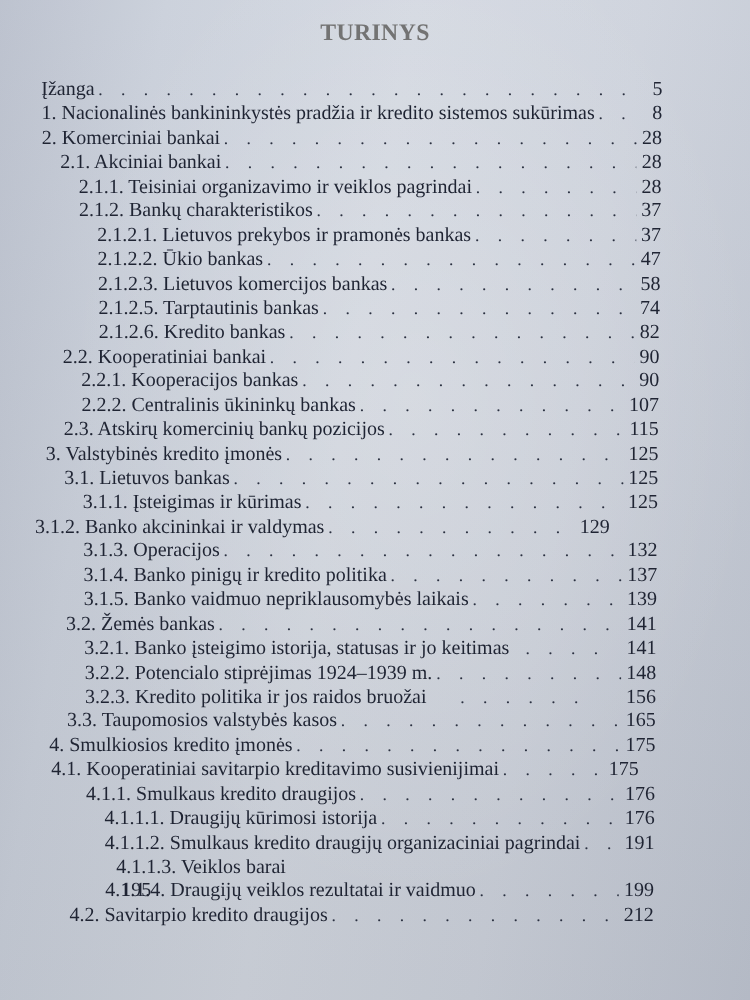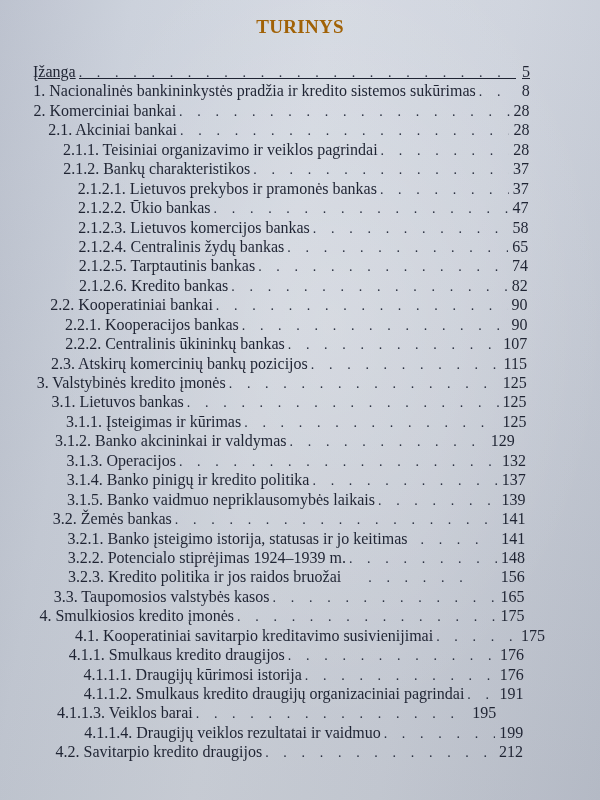--- a/index.html
+++ b/index.html
@@ -24,21 +24,21 @@
     }
     .title {
       position: absolute;
       top: 16px;
       left: 0;
       width: 600px;
       text-align: center;
       font-weight: bold;
       font-size: 19px;
       letter-spacing: 0.3px;
-      color: #a16207;
+      color: #737373;
     }
     .toc {
       position: absolute;
       top: 62px;
       left: 0;
       width: 600px;
     }
     .toc-row {
       position: relative;
       height: 19.45px;
@@ -70,21 +70,21 @@
     }
   </style>
 </head>
 <body>
 
 <div class="page-shade"></div>
 
 <div class="title">TURINYS</div>
 
 <div class="toc" id="toc">
-    <div class="toc-row" style="margin-left: 33px; width: 497px; text-decoration: underline;">
+    <div class="toc-row" style="margin-left: 33px; width: 497px;">
     <span class="toc-label">Įžanga</span>
     <span class="toc-dots"></span>
     <span class="toc-page">5</span>
   </div>
     <div class="toc-row" style="margin-left: 33.2286px; width: 496.571px;">
     <span class="toc-label">1. Nacionalinės bankininkystės pradžia ir kredito sistemos sukūrimas</span>
     <span class="toc-dots"></span>
     <span class="toc-page">8</span>
   </div>
     <div class="toc-row" style="margin-left: 33.4571px; width: 496.143px; justify-content: flex-end;">
@@ -115,25 +115,20 @@
     <div class="toc-row" style="margin-left: 78.1px; width: 450.5px;">
     <span class="toc-label">2.1.2.2. Ūkio bankas</span>
     <span class="toc-dots"></span>
     <span class="toc-page">47</span>
   </div>
     <div class="toc-row" style="margin-left: 78.3286px; width: 450.071px;">
     <span class="toc-label">2.1.2.3. Lietuvos komercijos bankas</span>
     <span class="toc-dots"></span>
     <span class="toc-page">58</span>
   </div>
-    <div class="toc-row" style="margin-left: 78.5571px; width: 449.643px;">
-    <span class="toc-label">2.1.2.4. Centralinis žydų bankas</span>
-    <span class="toc-dots"></span>
-    <span class="toc-page">65</span>
-  </div>
     <div class="toc-row" style="margin-left: 78.7857px; width: 449.214px;">
     <span class="toc-label">2.1.2.5. Tarptautinis bankas</span>
     <span class="toc-dots"></span>
     <span class="toc-page">74</span>
   </div>
     <div class="toc-row" style="margin-left: 79.0143px; width: 448.786px;">
     <span class="toc-label">2.1.2.6. Kredito bankas</span>
     <span class="toc-dots"></span>
     <span class="toc-page">82</span>
   </div>
@@ -165,21 +160,21 @@
     <div class="toc-row" style="margin-left: 51.3857px; width: 475.214px;">
     <span class="toc-label">3.1. Lietuvos bankas</span>
     <span class="toc-dots"></span>
     <span class="toc-page">125</span>
   </div>
     <div class="toc-row" style="margin-left: 66.1143px; width: 460.286px;">
     <span class="toc-label">3.1.1. Įsteigimas ir kūrimas</span>
     <span class="toc-dots"></span>
     <span class="toc-page">125</span>
   </div>
-    <div class="toc-row" style="margin-left: 55px; width: 459.857px;">
+    <div class="toc-row" style="margin-left: 28px; width: 459.857px;">
     <span class="toc-label">3.1.2. Banko akcininkai ir valdymas</span>
     <span class="toc-dots"></span>
     <span class="toc-page">129</span>
   </div>
     <div class="toc-row" style="margin-left: 66.5714px; width: 459.429px;">
     <span class="toc-label">3.1.3. Operacijos</span>
     <span class="toc-dots"></span>
     <span class="toc-page">132</span>
   </div>
     <div class="toc-row" style="margin-left: 66.8px; width: 459px;">
@@ -215,41 +210,41 @@
     <div class="toc-row" style="margin-left: 53.6714px; width: 470.929px;">
     <span class="toc-label">3.3. Taupomosios valstybės kasos</span>
     <span class="toc-dots"></span>
     <span class="toc-page">165</span>
   </div>
     <div class="toc-row" style="margin-left: 39.4px; width: 485px;">
     <span class="toc-label">4. Smulkiosios kredito įmonės</span>
     <span class="toc-dots"></span>
     <span class="toc-page">175</span>
   </div>
-    <div class="toc-row" style="margin-left: 75px; width: 470.071px;">
+    <div class="toc-row" style="margin-left: 41px; width: 470.071px;">
     <span class="toc-label">4.1. Kooperatiniai savitarpio kreditavimo susivienijimai</span>
     <span class="toc-dots"></span>
     <span class="toc-page">175</span>
   </div>
     <div class="toc-row" style="margin-left: 68.8571px; width: 455.143px;">
     <span class="toc-label">4.1.1. Smulkaus kredito draugijos</span>
     <span class="toc-dots"></span>
     <span class="toc-page">176</span>
   </div>
     <div class="toc-row" style="margin-left: 83.5857px; width: 440.214px;">
     <span class="toc-label">4.1.1.1. Draugijų kūrimosi istorija</span>
     <span class="toc-dots"></span>
     <span class="toc-page">176</span>
   </div>
     <div class="toc-row" style="margin-left: 83.8143px; width: 439.786px;">
     <span class="toc-label">4.1.1.2. Smulkaus kredito draugijų organizaciniai pagrindai</span>
     <span class="toc-dots"></span>
     <span class="toc-page">191</span>
   </div>
-    <div class="toc-row" style="margin-left: 57px; width: 439.357px;">
+    <div class="toc-row" style="margin-left: 93px; width: 439.357px; flex-direction: column;">
     <span class="toc-label">4.1.1.3. Veiklos barai</span>
     <span class="toc-dots"></span>
     <span class="toc-page">195</span>
   </div>
     <div class="toc-row" style="margin-left: 84.2714px; width: 438.929px;">
     <span class="toc-label">4.1.1.4. Draugijų veiklos rezultatai ir vaidmuo</span>
     <span class="toc-dots"></span>
     <span class="toc-page">199</span>
   </div>
     <div class="toc-row" style="margin-left: 55.5px; width: 467.5px;">

